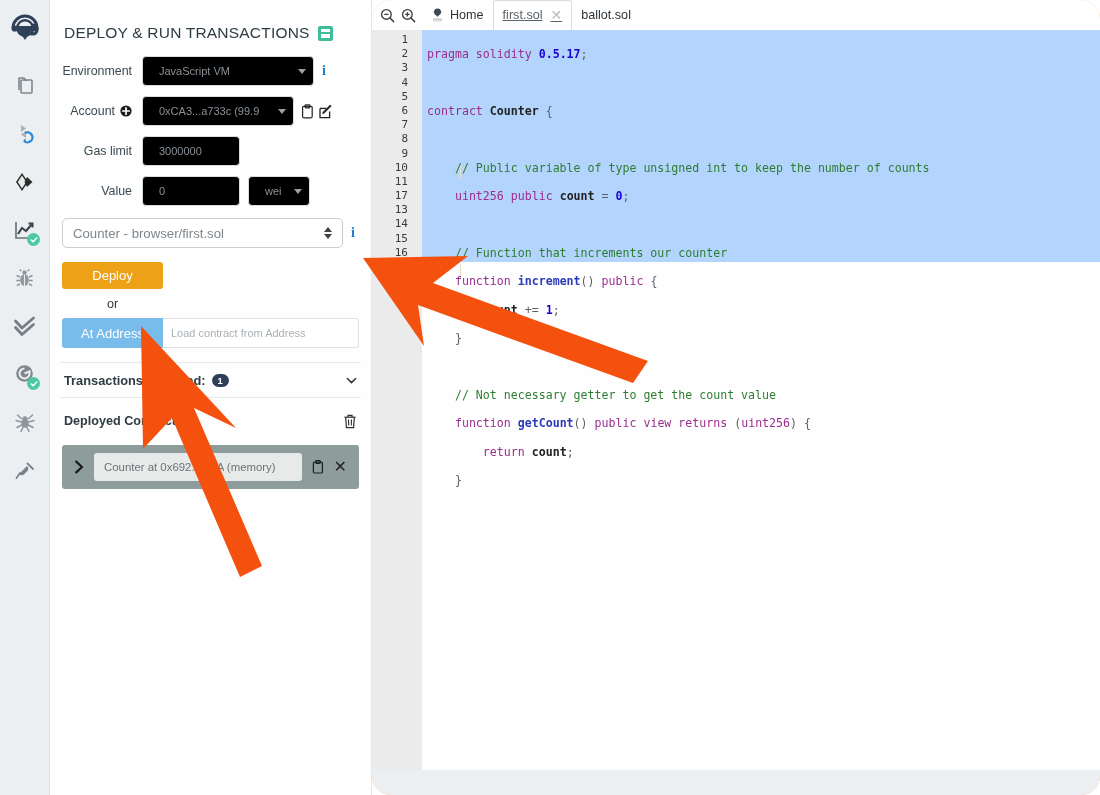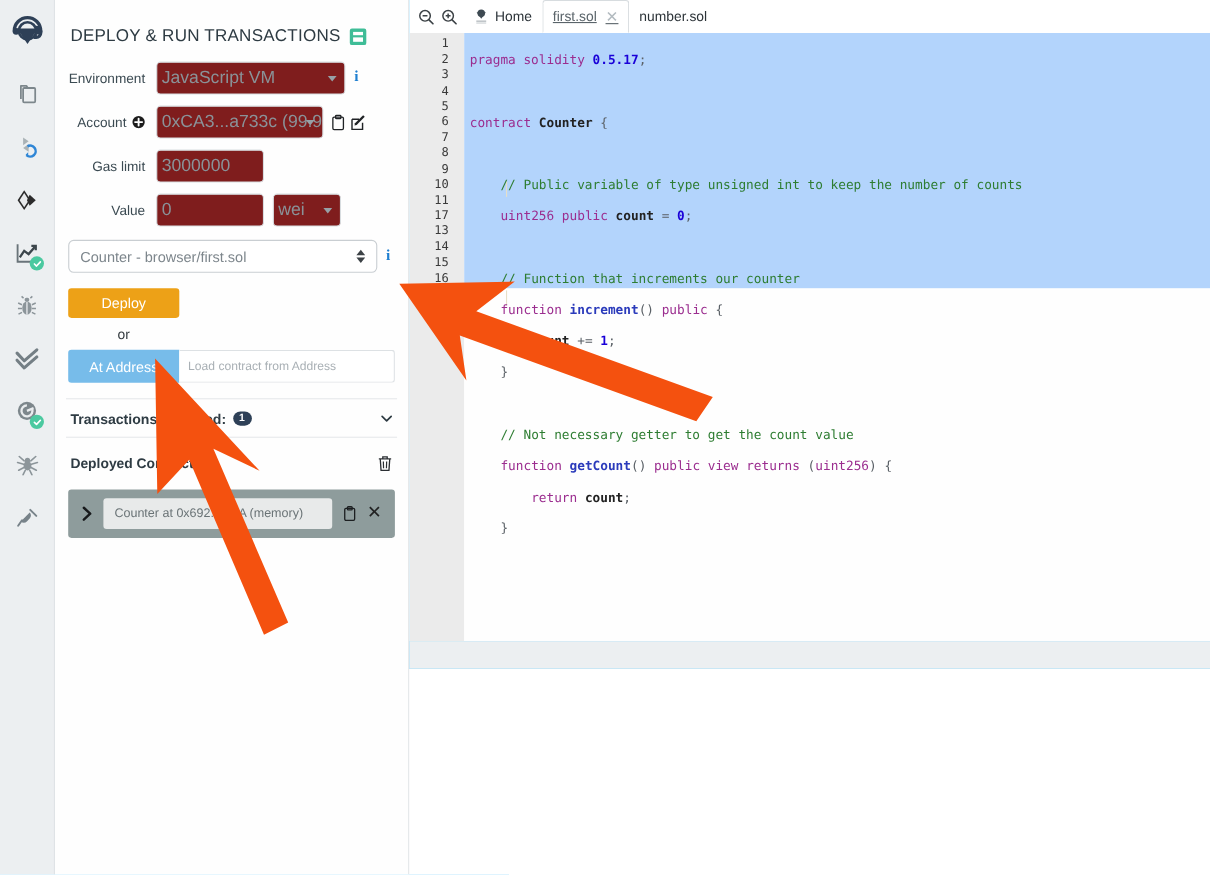--- a/index.html
+++ b/index.html
@@ -111,24 +111,24 @@
     gap: 5px;
   }
   .plus-icon {
     width: 12px; height: 12px;
     display: inline-block;
   }
   .ctl {
     height: 30px;
     border: 1px solid #d8dde0;
     border-radius: 4px;
-    background: #7f1d1d;
-    font-size: 16px;
+    background: #000000;
+    font-size: 11px;
     color: #8a9298;
-    padding: 0 4px;
+    padding: 0 16px;
     display: flex;
     align-items: center;
     position: relative;
     white-space: nowrap;
     overflow: hidden;
     font-family: "Liberation Sans", sans-serif;
   }
   .ctl.sel { padding-right: 20px; }
   .caret {
     position: absolute;
@@ -293,24 +293,25 @@
     overflow: hidden;
     white-space: nowrap;
   }
   .dc-actions { display: flex; align-items: center; gap: 10px; margin-left: 10px; }
   .dc-actions svg, .dc-actions span { cursor: pointer; }
   .dc-x { color: #222; font-size: 16px; line-height: 1; font-family: "Liberation Sans", sans-serif; }
 
   
   .editor {
     flex: 1;
-    height: 608px;
-    position: relative;
-    background: #7dd3fc;
+    height: 795px;
+    position: relative;
+    background: #fdba74;
     overflow: hidden;
+    border-radius: 19px;
   }
   .tabbar {
     height: 30px;
     display: flex;
     align-items: flex-end;
     background: #fff;
     padding-left: 8px;
     position: relative;
   }
   .zoom-btns { display: flex; align-items: center; gap: 6px; padding-bottom: 7px; margin-right: 6px; }
@@ -662,21 +663,21 @@
         </svg>
         <span>Home</span>
       </div>
 
       <div class="tab active">
         <span>first.sol</span>
         <span class="tab-close">✕</span>
       </div>
 
       <div class="tab">
-        <span>number.sol</span>
+        <span>ballot.sol</span>
       </div>
     </div>
 
     <div class="code-area">
       <div class="gutter">
         <div class="gln">1</div>
         <div class="gln">2</div>
         <div class="gln">3</div>
         <div class="gln">4</div>
         <div class="gln">5</div>

